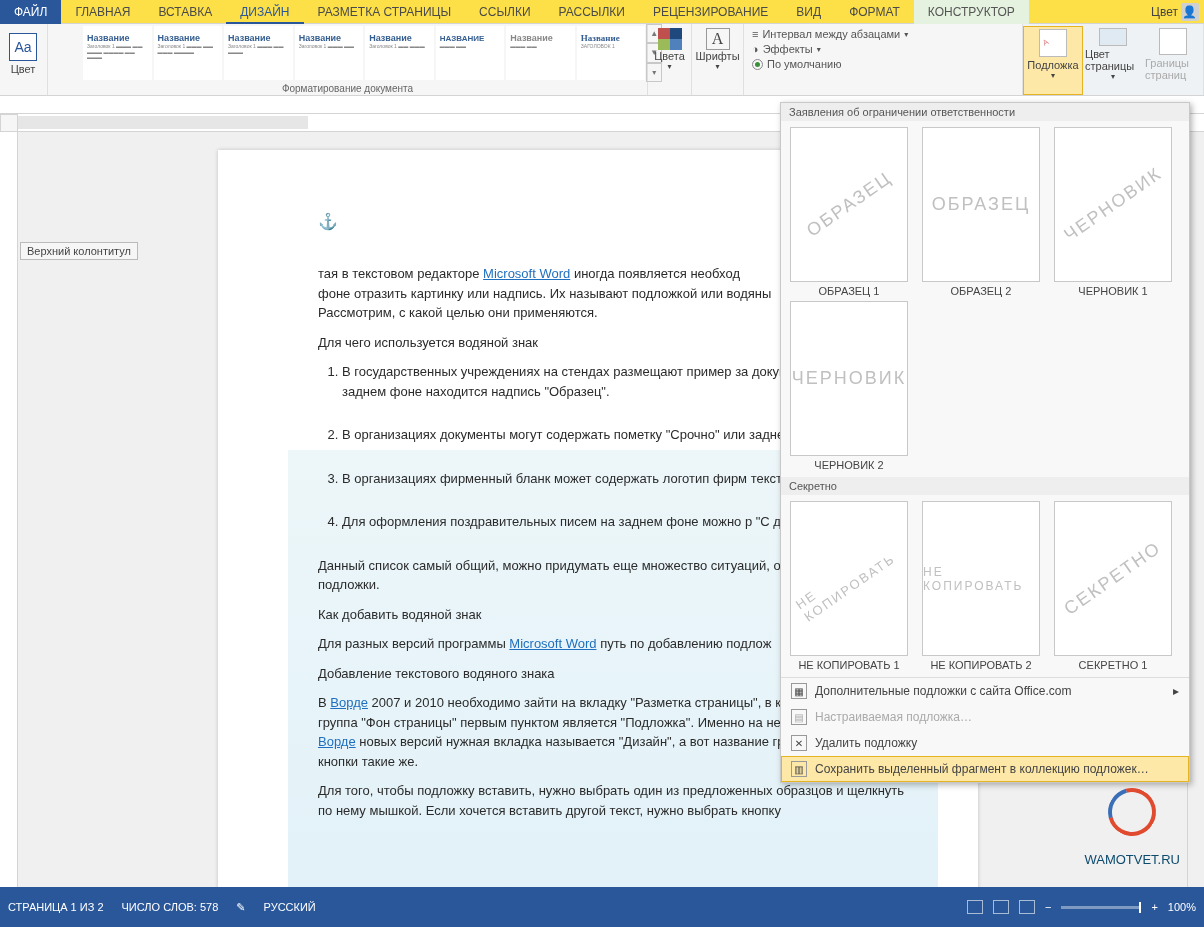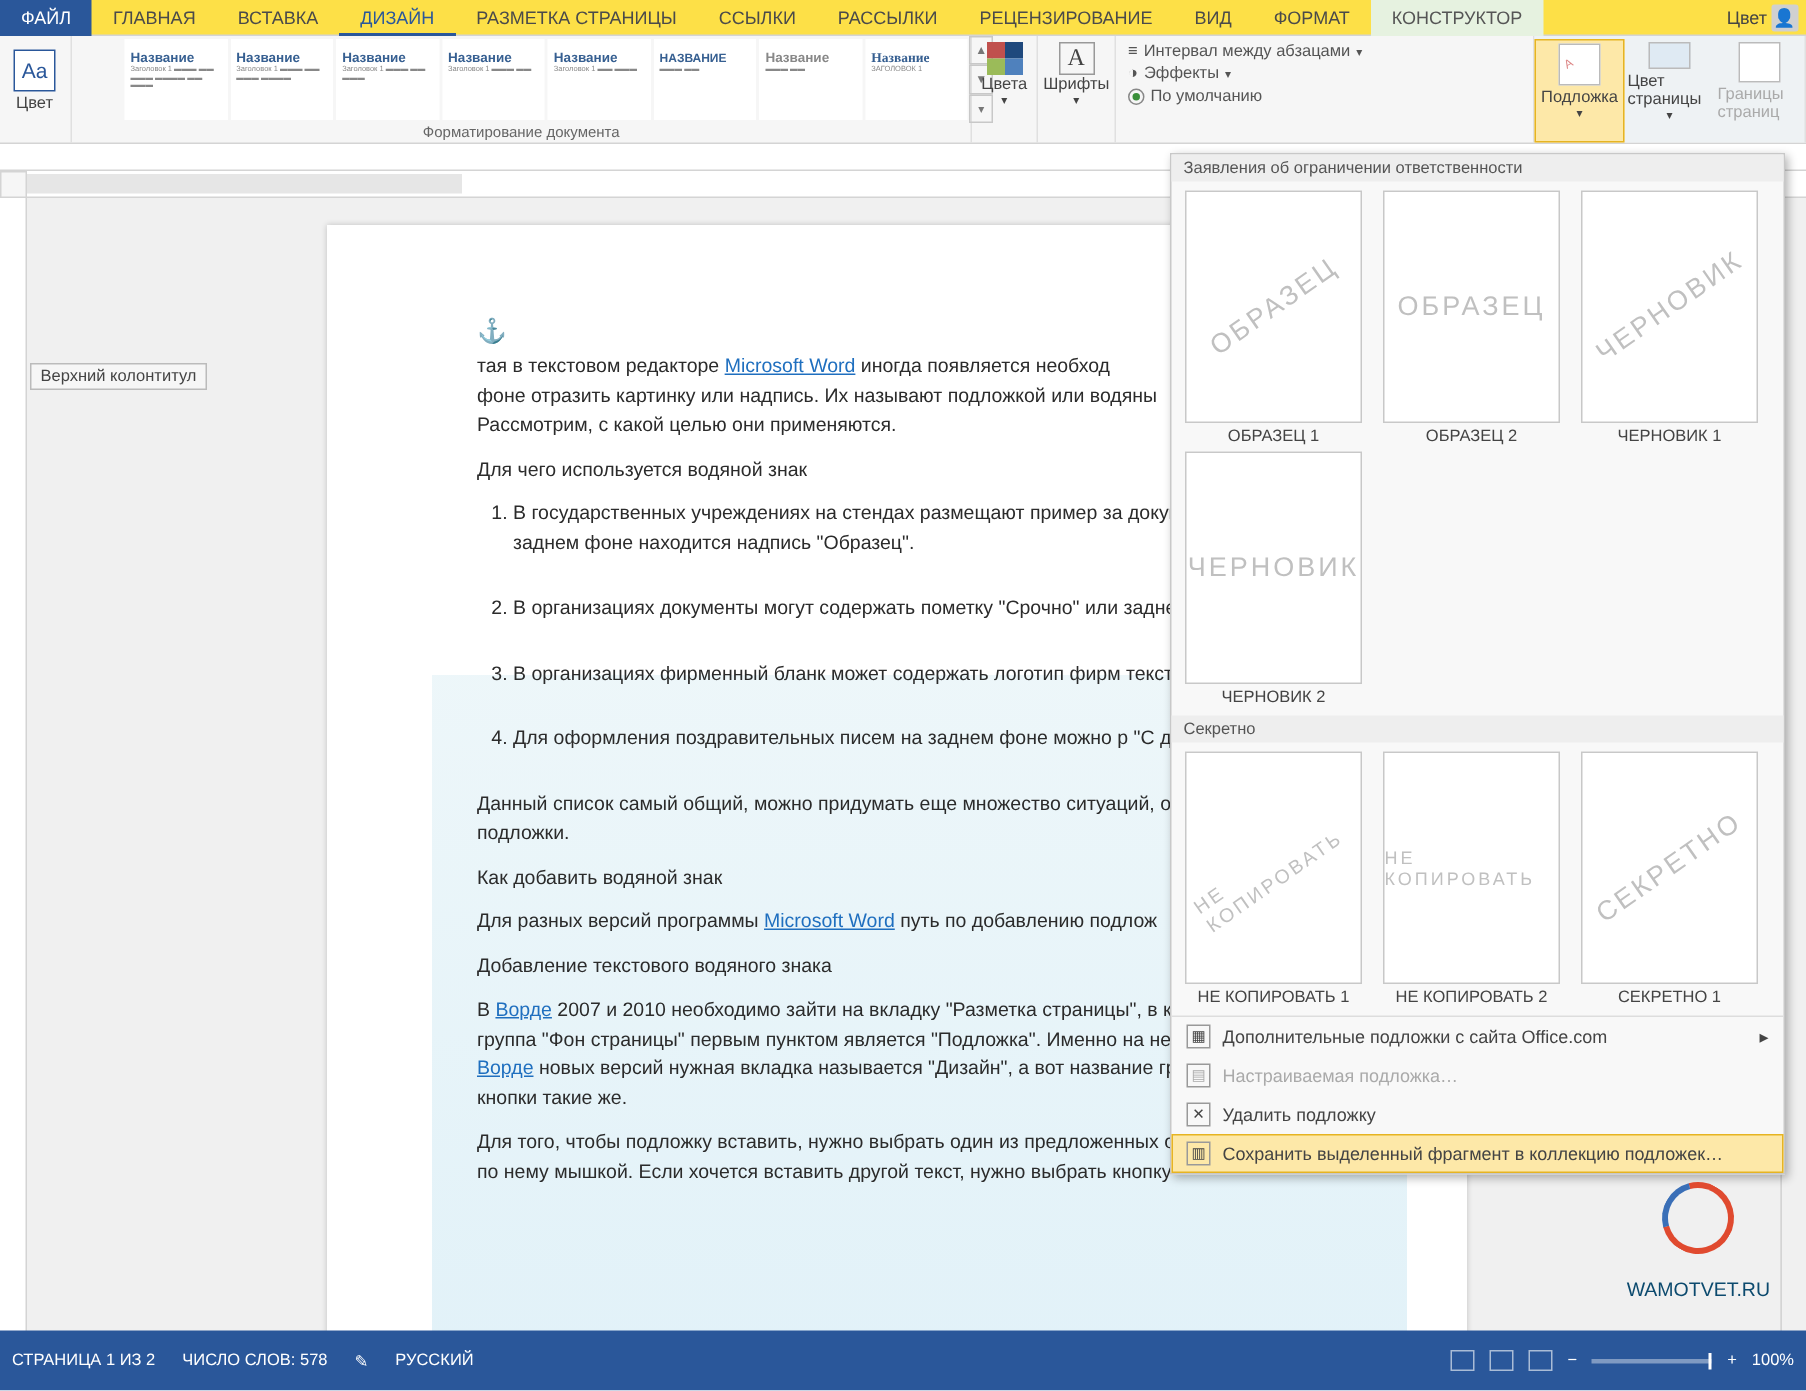--- a/index.html
+++ b/index.html
@@ -210,21 +210,21 @@
 </div>
 
 <div class="workspace">
   <div class="ruler-v"></div>
   <div class="doc-scroll">
     <div class="header-tag">Верхний колонтитул</div>
     <div class="page">
       <div class="bg-penguin"></div>
       <div class="content">
         <div class="anchor-sym">⚓</div>
-        <p style=""><span>тая в текстовом редакторе </span><span class="lnk">Microsoft Word</span><span> иногда появляется необход</span><br>
+        <p style="margin-top:30px"><span>тая в текстовом редакторе </span><span class="lnk">Microsoft Word</span><span> иногда появляется необход</span><br>
         <span>фоне отразить картинку или надпись. Их называют подложкой или водяны</span><br><span>Рассмотрим, с какой целью они применяются.</span></p>
         <p>Для чего используется водяной знак</p>
         <ol>
           <li>В государственных учреждениях на стендах размещают пример за документов, у них на заднем фоне находится надпись "Образец".</li>
           <li>В организациях документы могут содержать пометку "Срочно" или заднем фоне.</li>
           <li>В организациях фирменный бланк может содержать логотип фирм текста.</li>
           <li>Для оформления поздравительных писем на заднем фоне можно р "С днем рождения".</li>
         </ol>
         <p>Данный список самый общий, можно придумать еще множество ситуаций, обойтись без подложки.</p>
         <p>Как добавить водяной знак</p>

